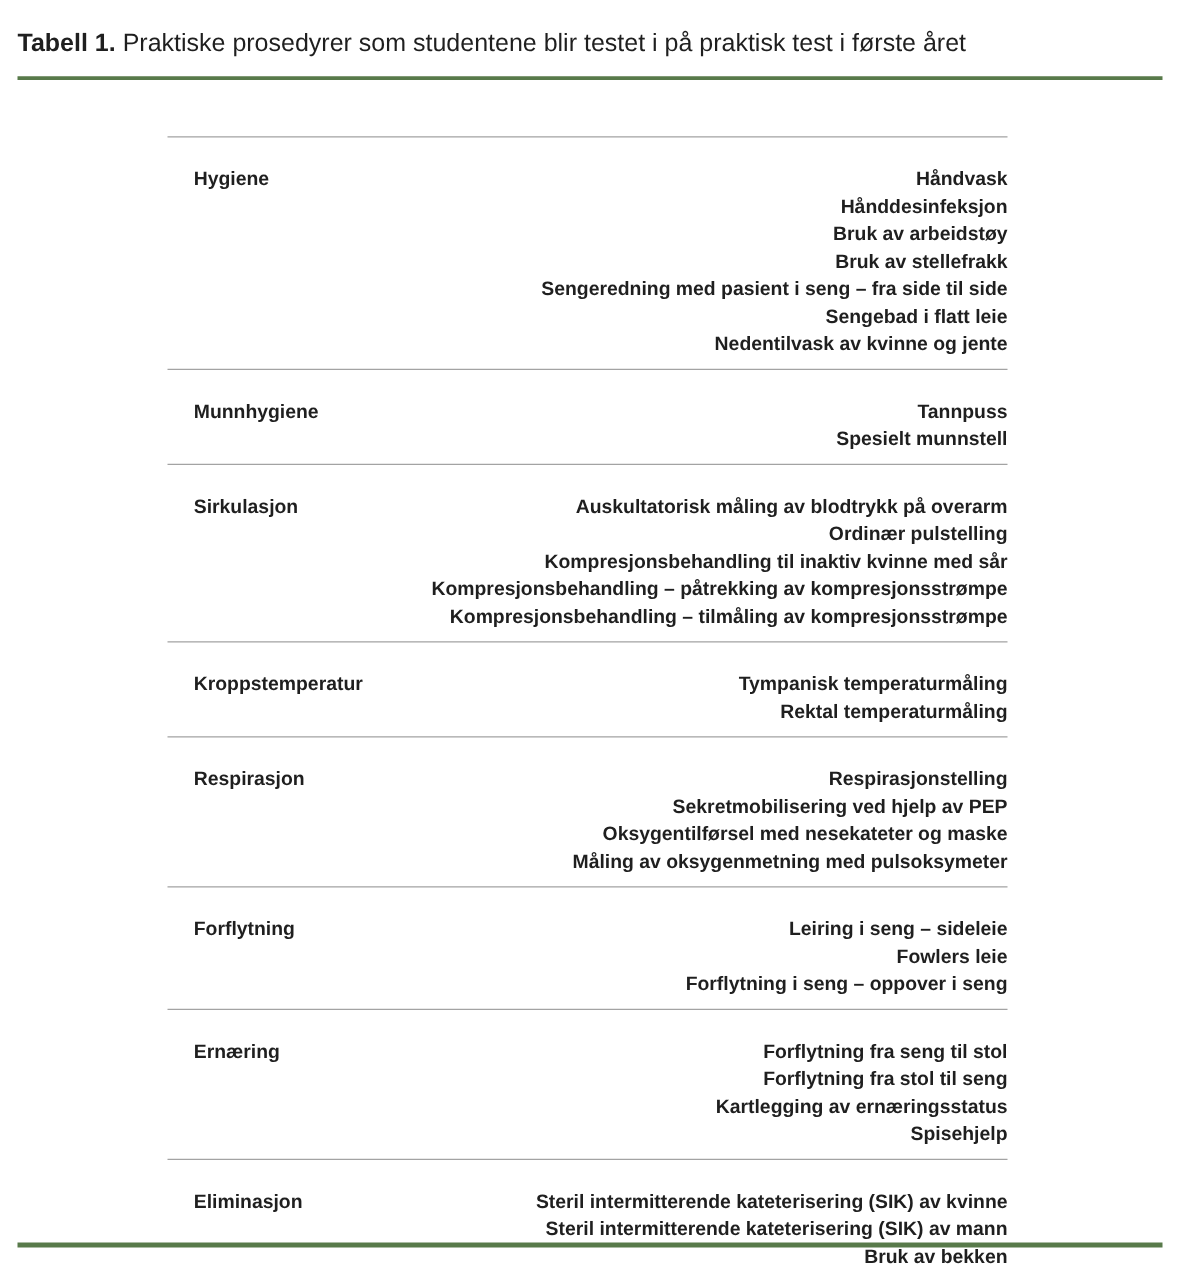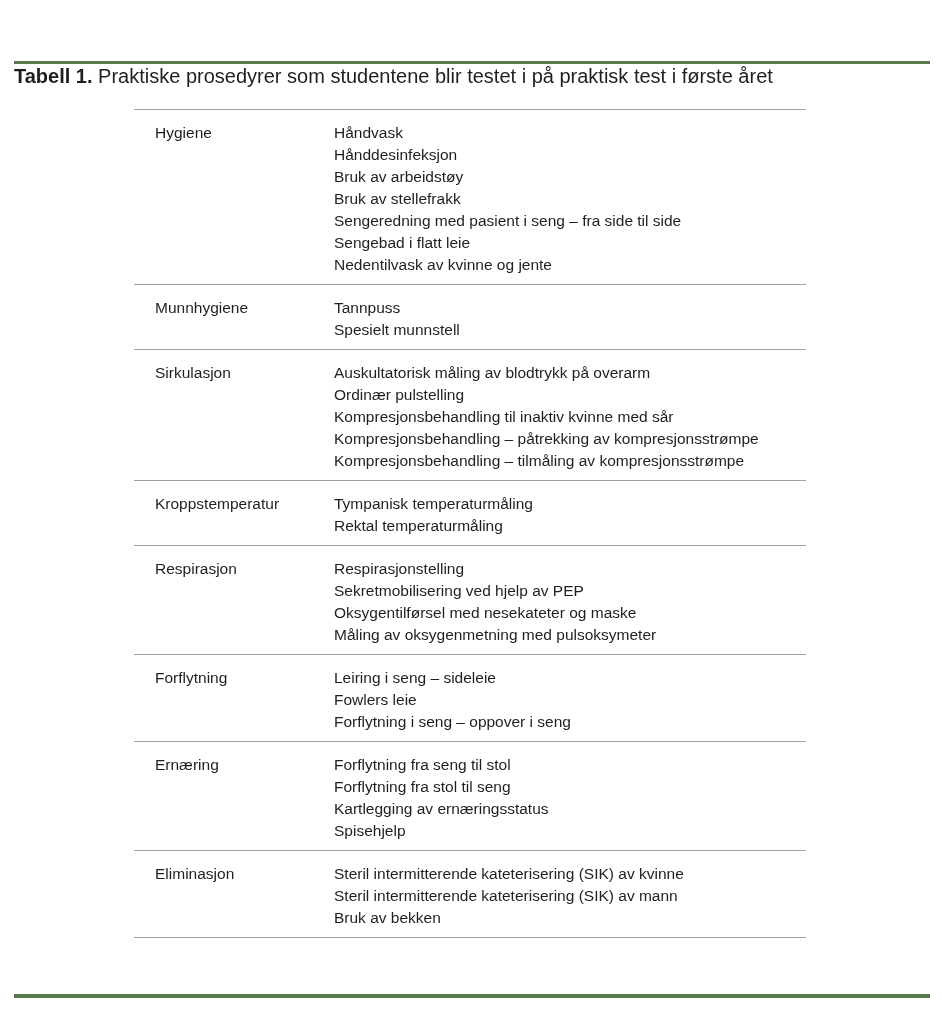--- a/index.html
+++ b/index.html
@@ -21,55 +21,56 @@
     color: var(--text);
     overflow: hidden;
   }
   .caption {
     position: absolute;
     left: 14px;
     top: 22px;
     font-size: 20px;
     line-height: 26px;
     white-space: nowrap;
-    margin-top: 41px;
   }
   .caption .caption-label { font-weight: bold; }
   .rule {
     position: absolute;
     left: 14px;
     width: 916px;
     background: var(--green);
   }
   .rule.top-rule { top: 61px; height: 3px; }
   .rule.bottom-rule { top: 994px; height: 4px; }
   .proc-table {
     position: absolute;
     left: 134px;
     top: 109px;
     width: 672px;
     border-bottom: 1px solid var(--line-gray);
   }
   .proc-row {
     display: flex;
     border-top: 1px solid var(--line-gray);
-    padding: 12px 0 8px 0;
+    padding: 23px 0 8px 0;
+    font-weight: bold;
   }
   .category-cell {
     width: 200px;
     flex: 0 0 200px;
     padding-left: 21px;
     font-size: 15.5px;
     line-height: 22px;
     white-space: nowrap;
   }
   .procedures-cell {
     flex: 1 1 auto;
     font-size: 15.5px;
     line-height: 22px;
+    text-align: right;
   }
   .proc { white-space: nowrap; }
 </style>
 </head>
 <body>
 
 <div class="caption">
   <span class="caption-label">Tabell 1.</span><span> Praktiske prosedyrer som studentene blir testet i på praktisk test i første året</span>
 </div>
 

